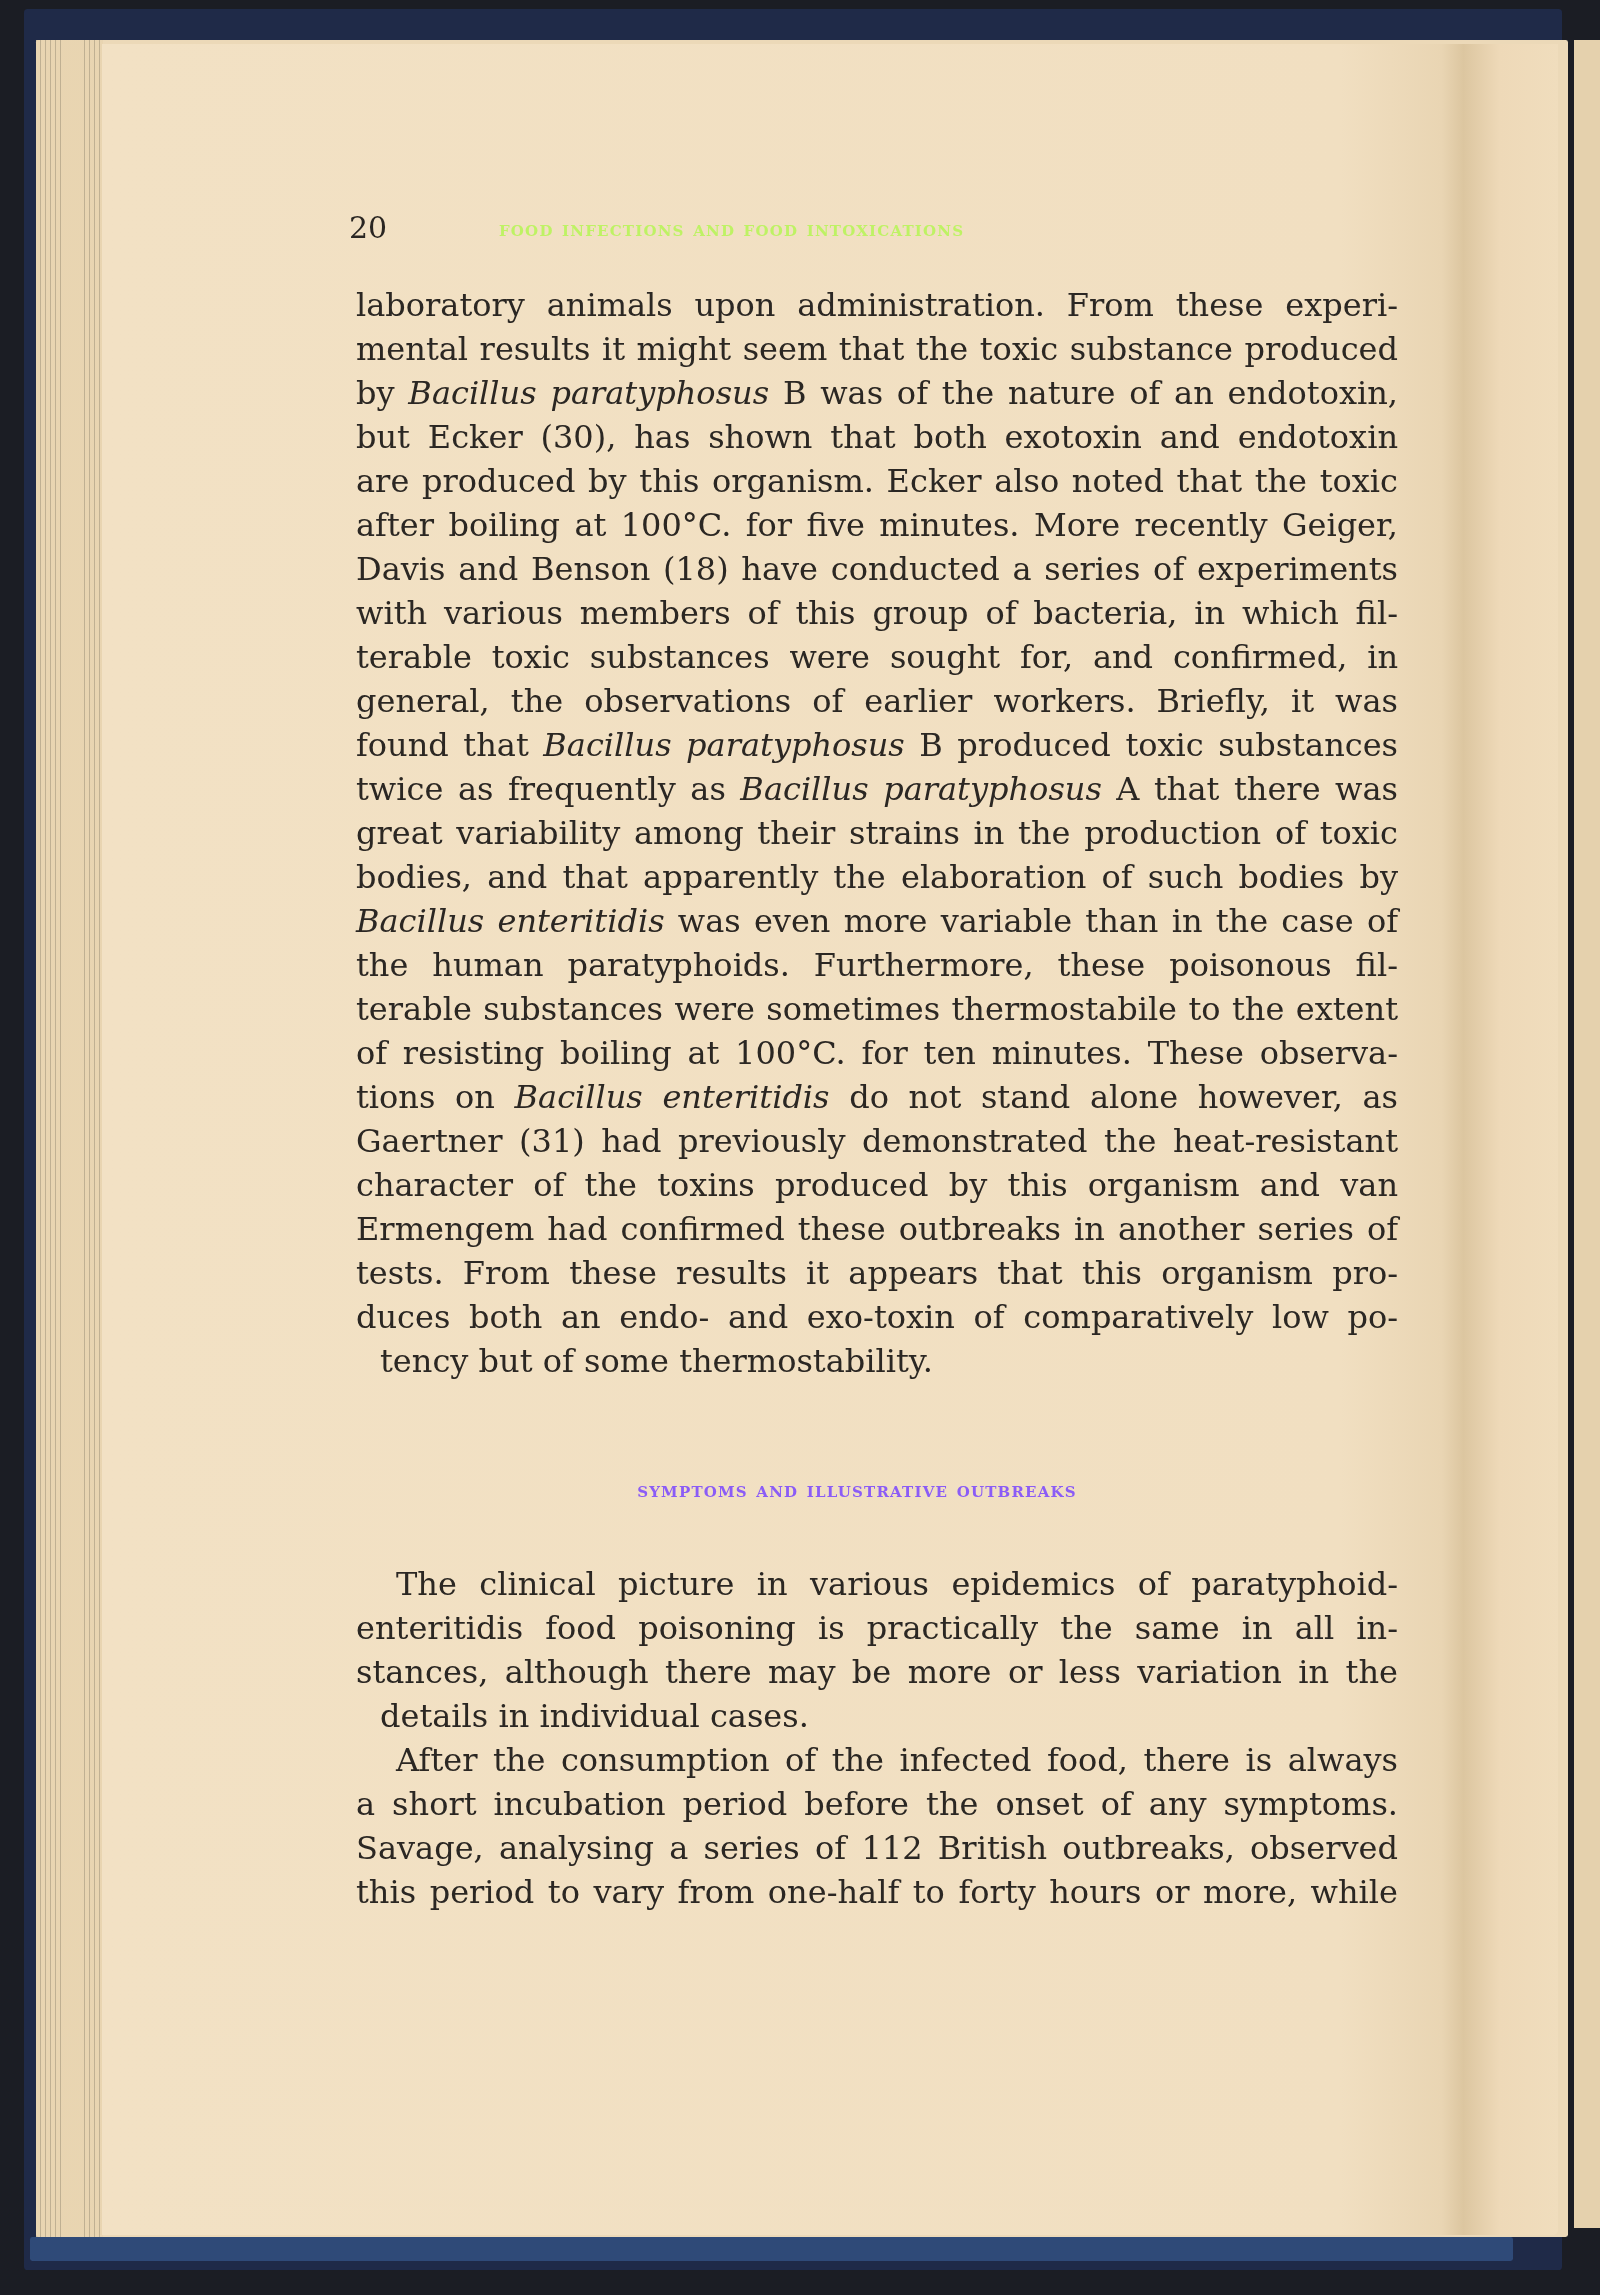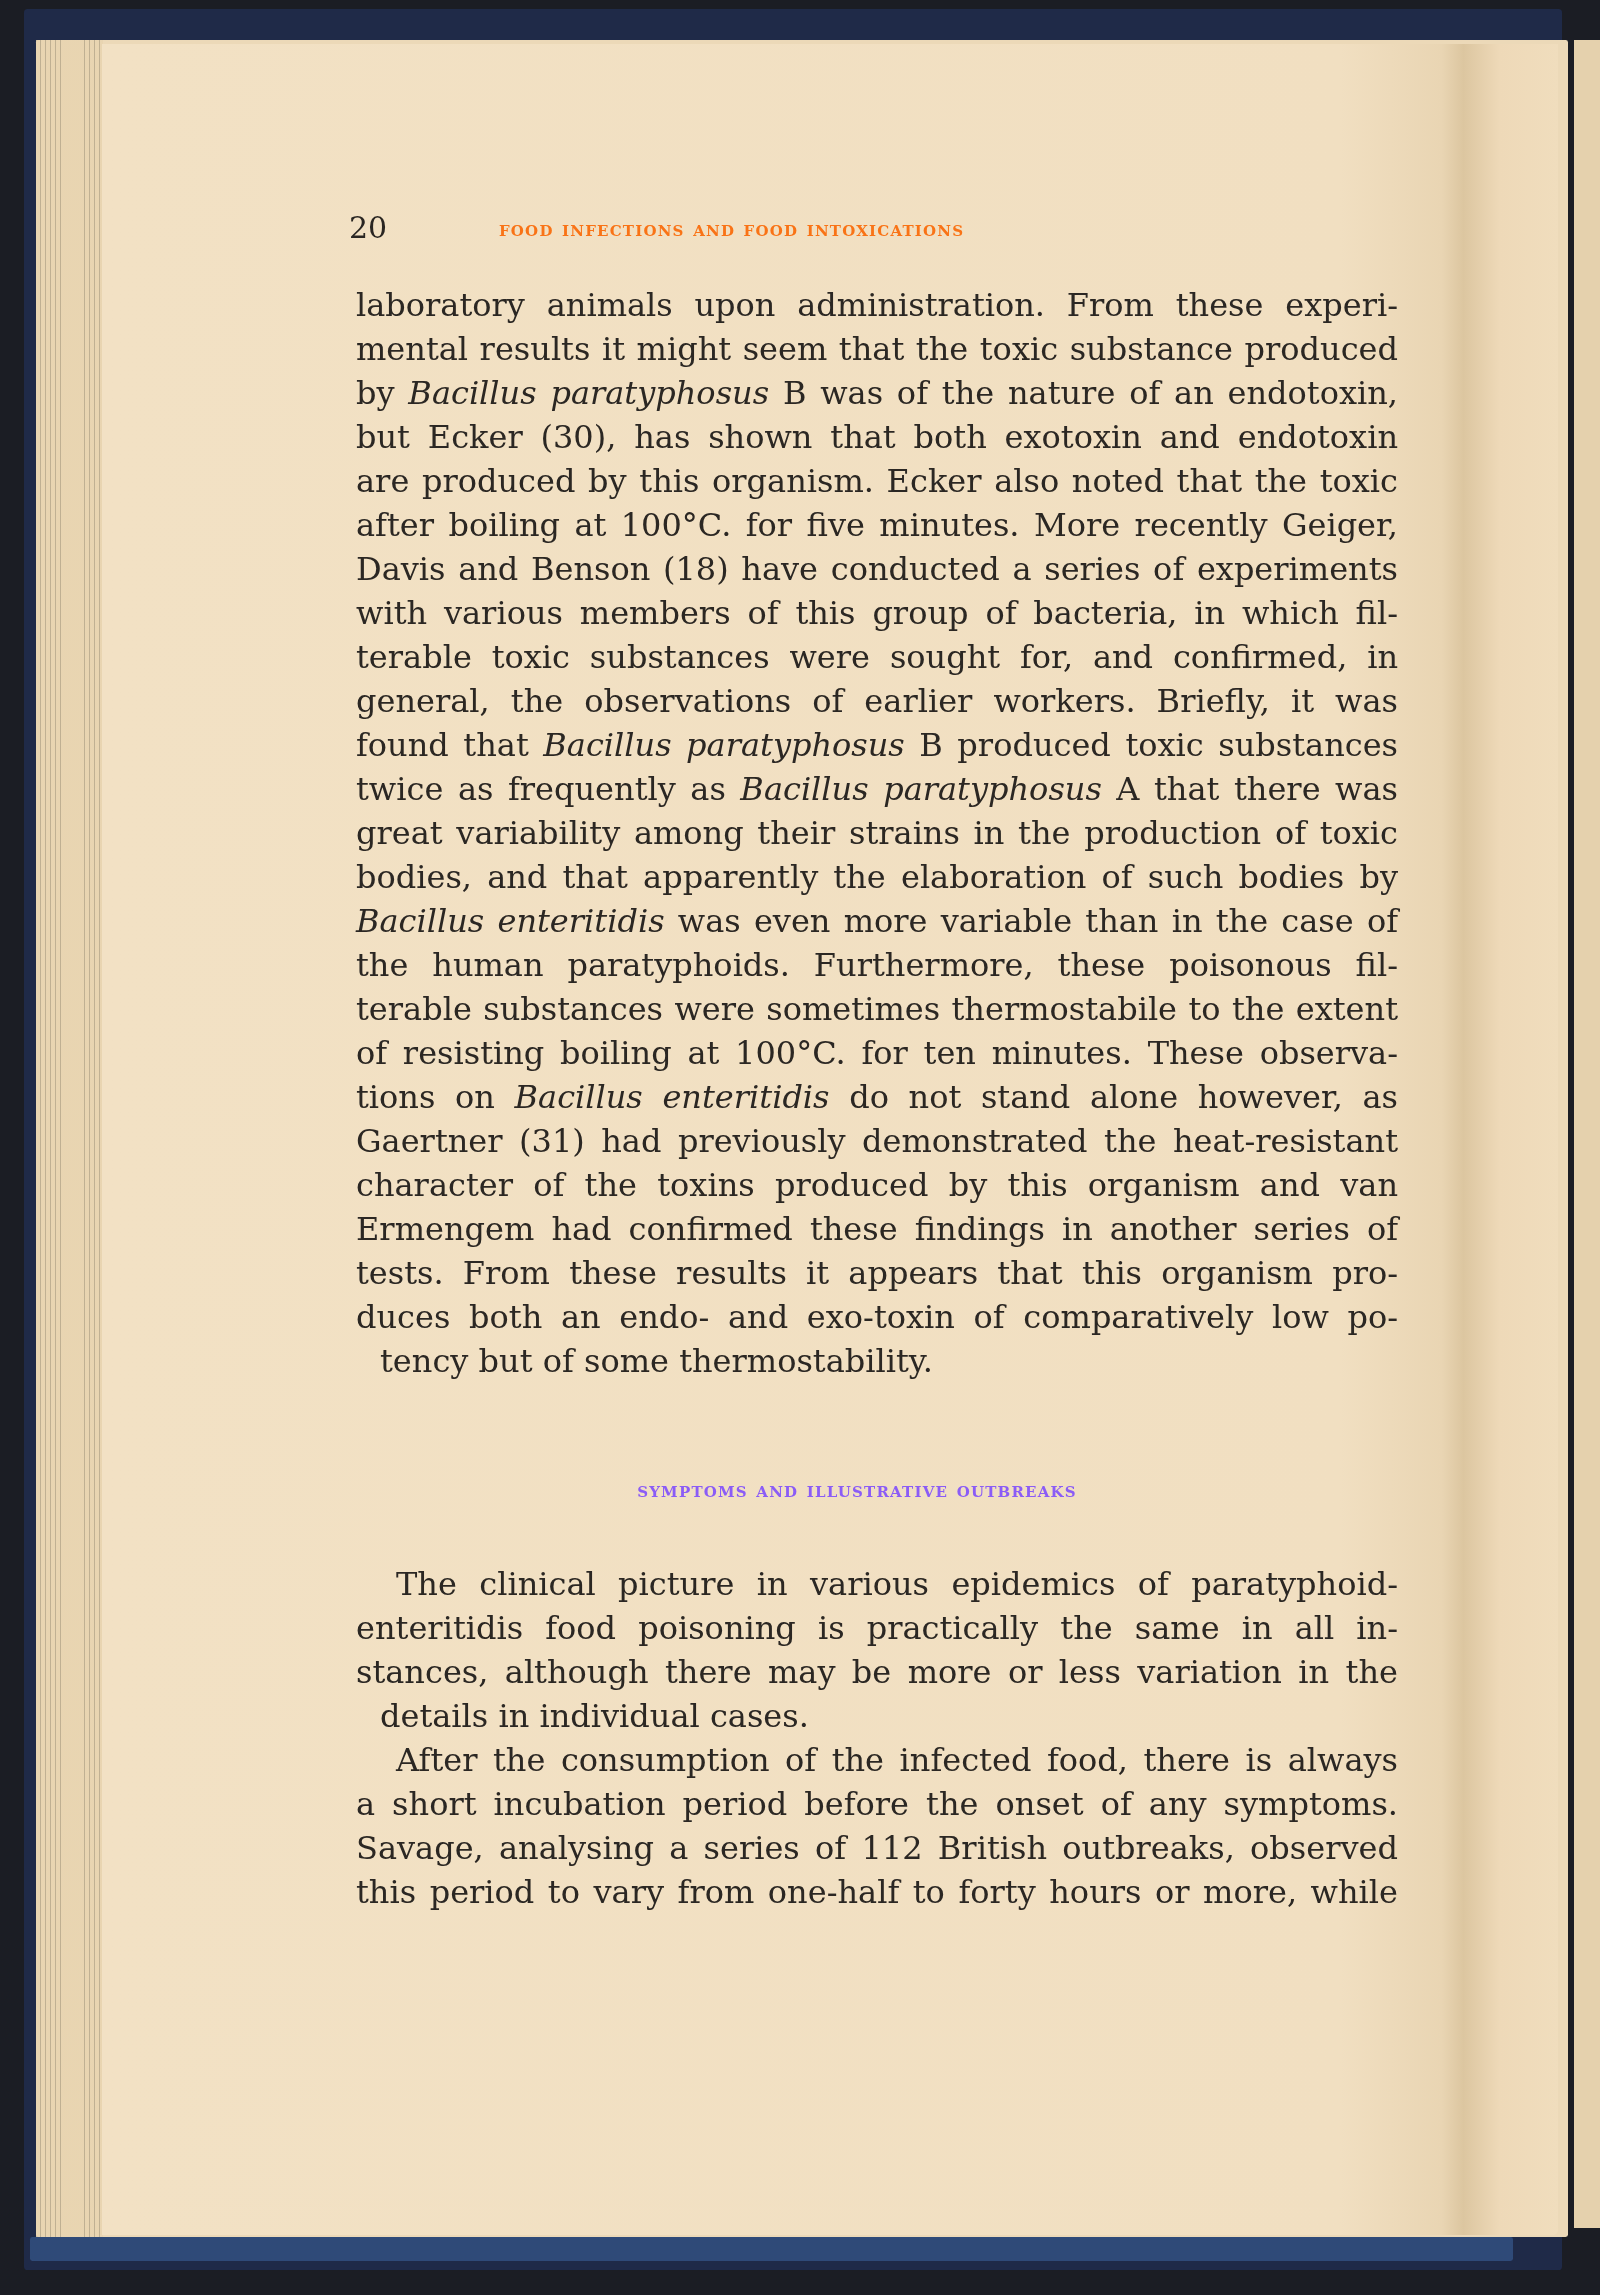--- a/index.html
+++ b/index.html
@@ -40,21 +40,21 @@
   }
   .header {
     position: absolute; left: 349px; top: 210px; width: 1070px; height: 36px;
   }
   .page-number {
     position: absolute; left: 0; top: 0;
     font-size: 30px; color: #2a2622;
   }
   .running-head {
     position: absolute; left: 150px; top: 6px;
-    font-size: 21px; letter-spacing: 1.2px; color: #f97316;
+    font-size: 21px; letter-spacing: 1.2px; color: #bef264;
     font-variant: small-caps; text-transform: lowercase;
     font-weight: bold;
   }
   .running-head, .section-heading { font-variant: small-caps; }
   .body-text {
     position: absolute; left: 356px; top: 283px; width: 1042px;
     font-size: 32px; line-height: 44px; color: #2b2723;
   }
   .line {
     display: block; white-space: nowrap;
@@ -105,21 +105,21 @@
     <span class="line">twice as frequently as <i>Bacillus paratyphosus</i> A that there was</span>
     <span class="line">great variability among their strains in the production of toxic</span>
     <span class="line">bodies, and that apparently the elaboration of such bodies by</span>
     <span class="line"><i>Bacillus enteritidis</i> was even more variable than in the case of</span>
     <span class="line">the human paratyphoids.  Furthermore, these poisonous fil-</span>
     <span class="line">terable substances were sometimes thermostabile to the extent</span>
     <span class="line">of resisting boiling at 100°C. for ten minutes.  These observa-</span>
     <span class="line">tions on <i>Bacillus enteritidis</i> do not stand alone however, as</span>
     <span class="line">Gaertner (31) had previously demonstrated the heat-resistant</span>
     <span class="line">character of the toxins produced by this organism and van</span>
-    <span class="line">Ermengem had confirmed these findings in another series of</span>
+    <span class="line">Ermengem had confirmed these outbreaks in another series of</span>
     <span class="line">tests.  From these results it appears that this organism pro-</span>
     <span class="line">duces both an endo- and exo-toxin of comparatively low po-</span>
     <span class="line last">tency but of some thermostability.</span>
   </div>
 
 <div class="section-heading">SYMPTOMS AND ILLUSTRATIVE OUTBREAKS</div>
 
 <div class="body-text-2" id="p23">
     <span class="line indent">The clinical picture in various epidemics of paratyphoid-</span>
     <span class="line">enteritidis food poisoning is practically the same in all in-</span>

